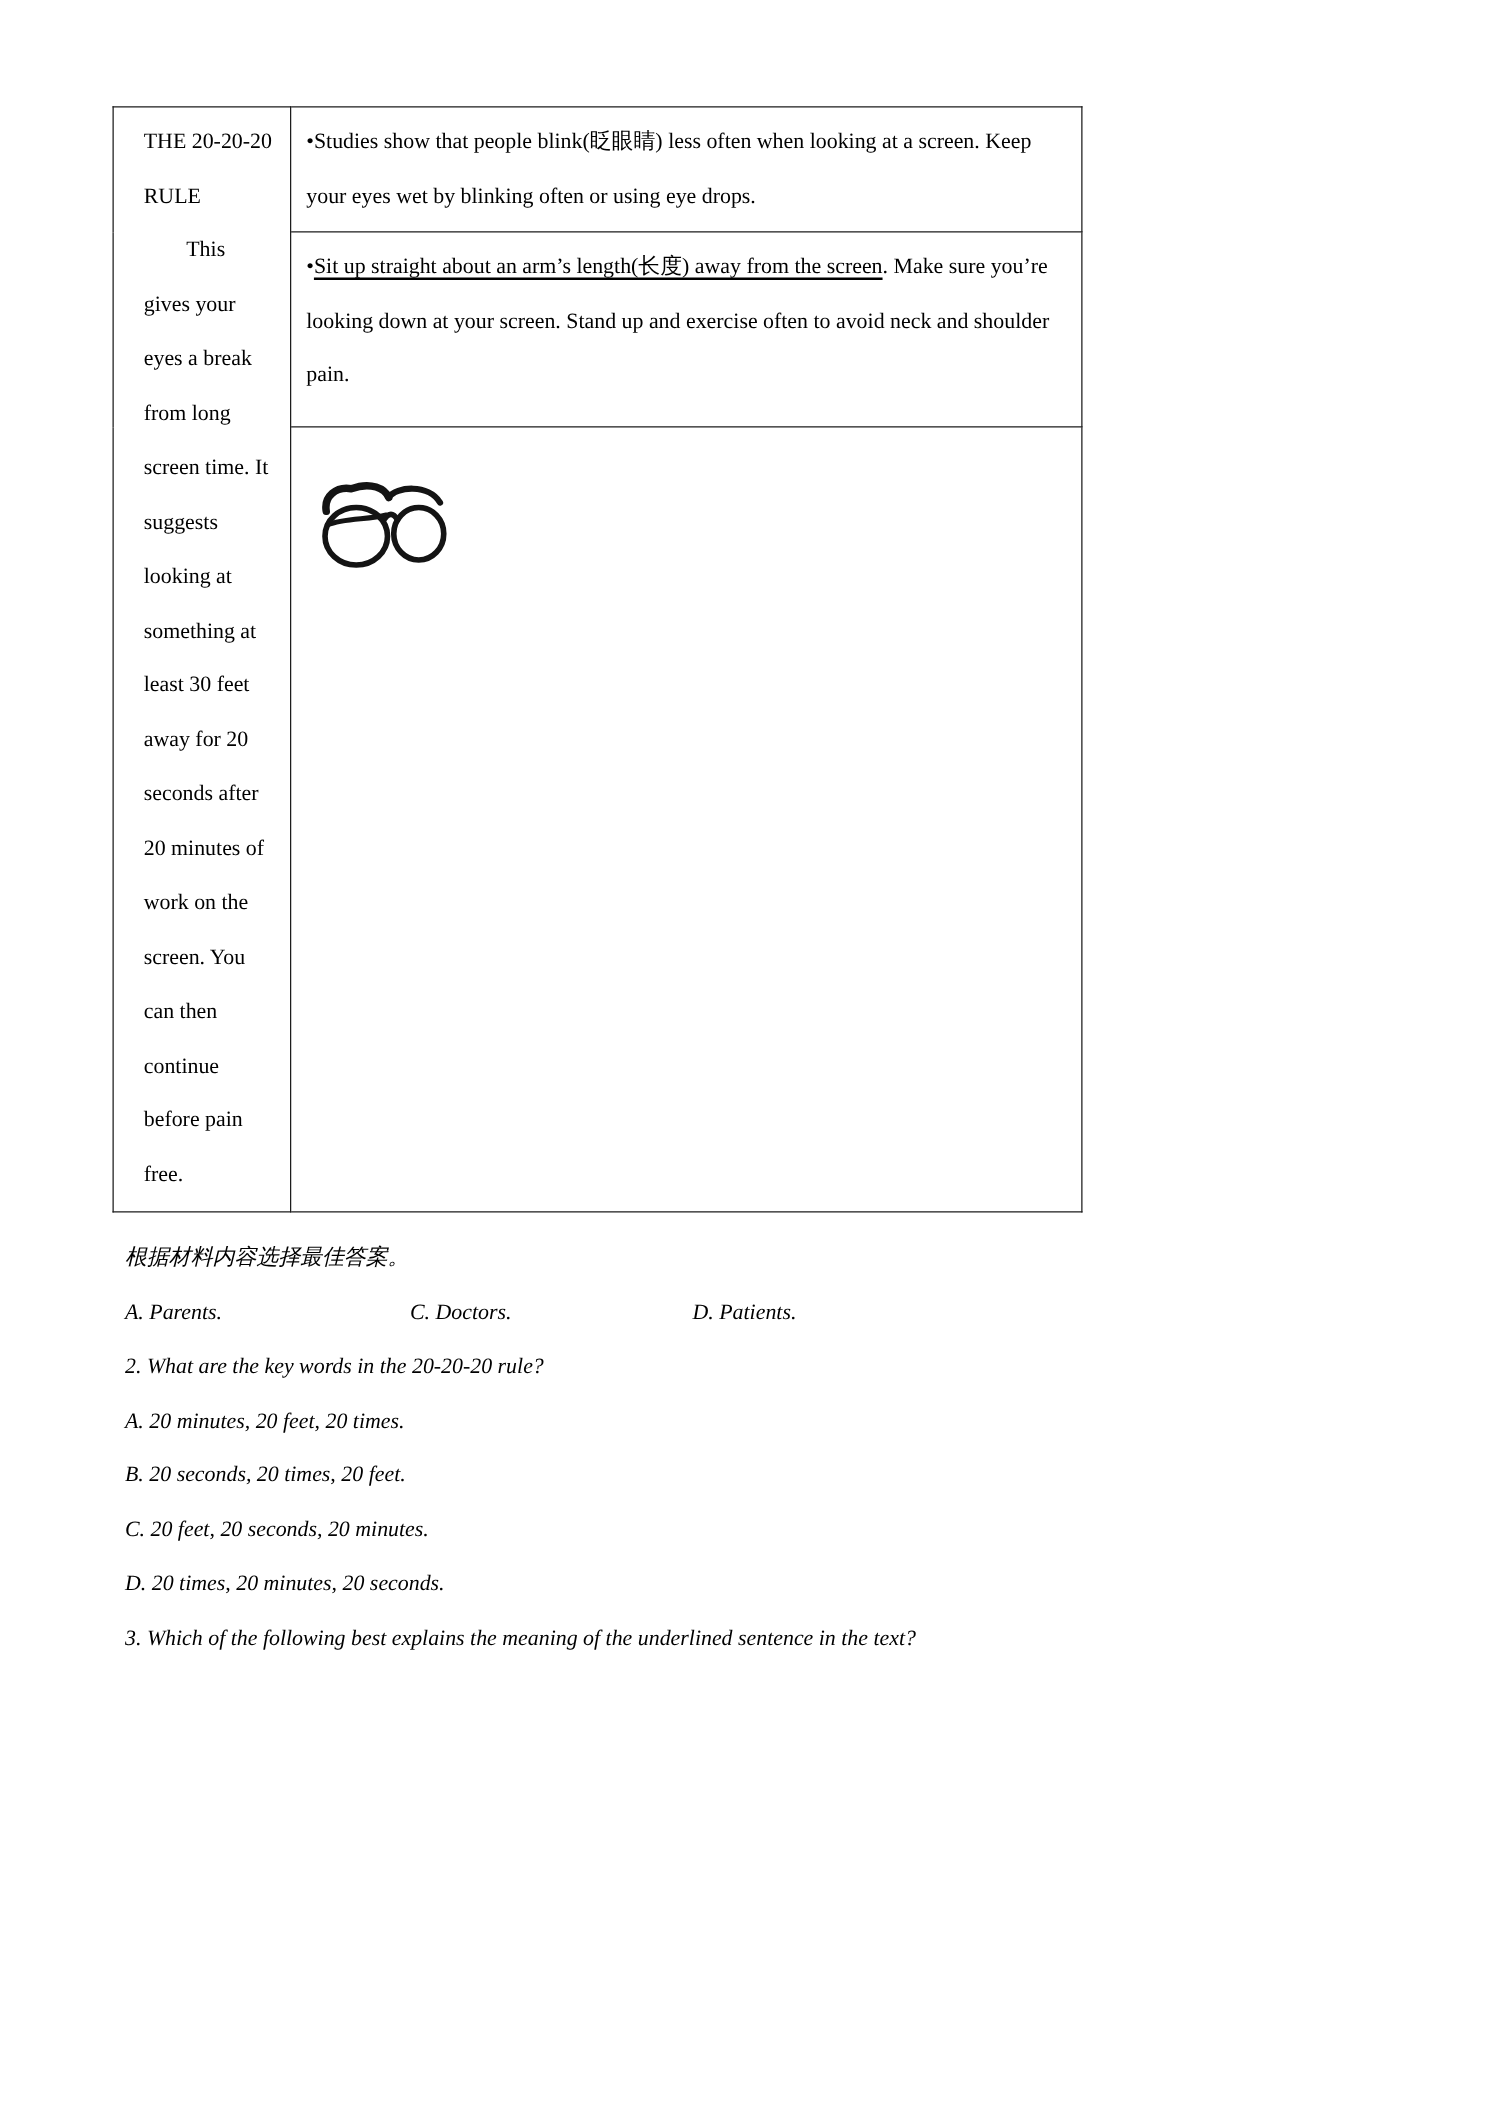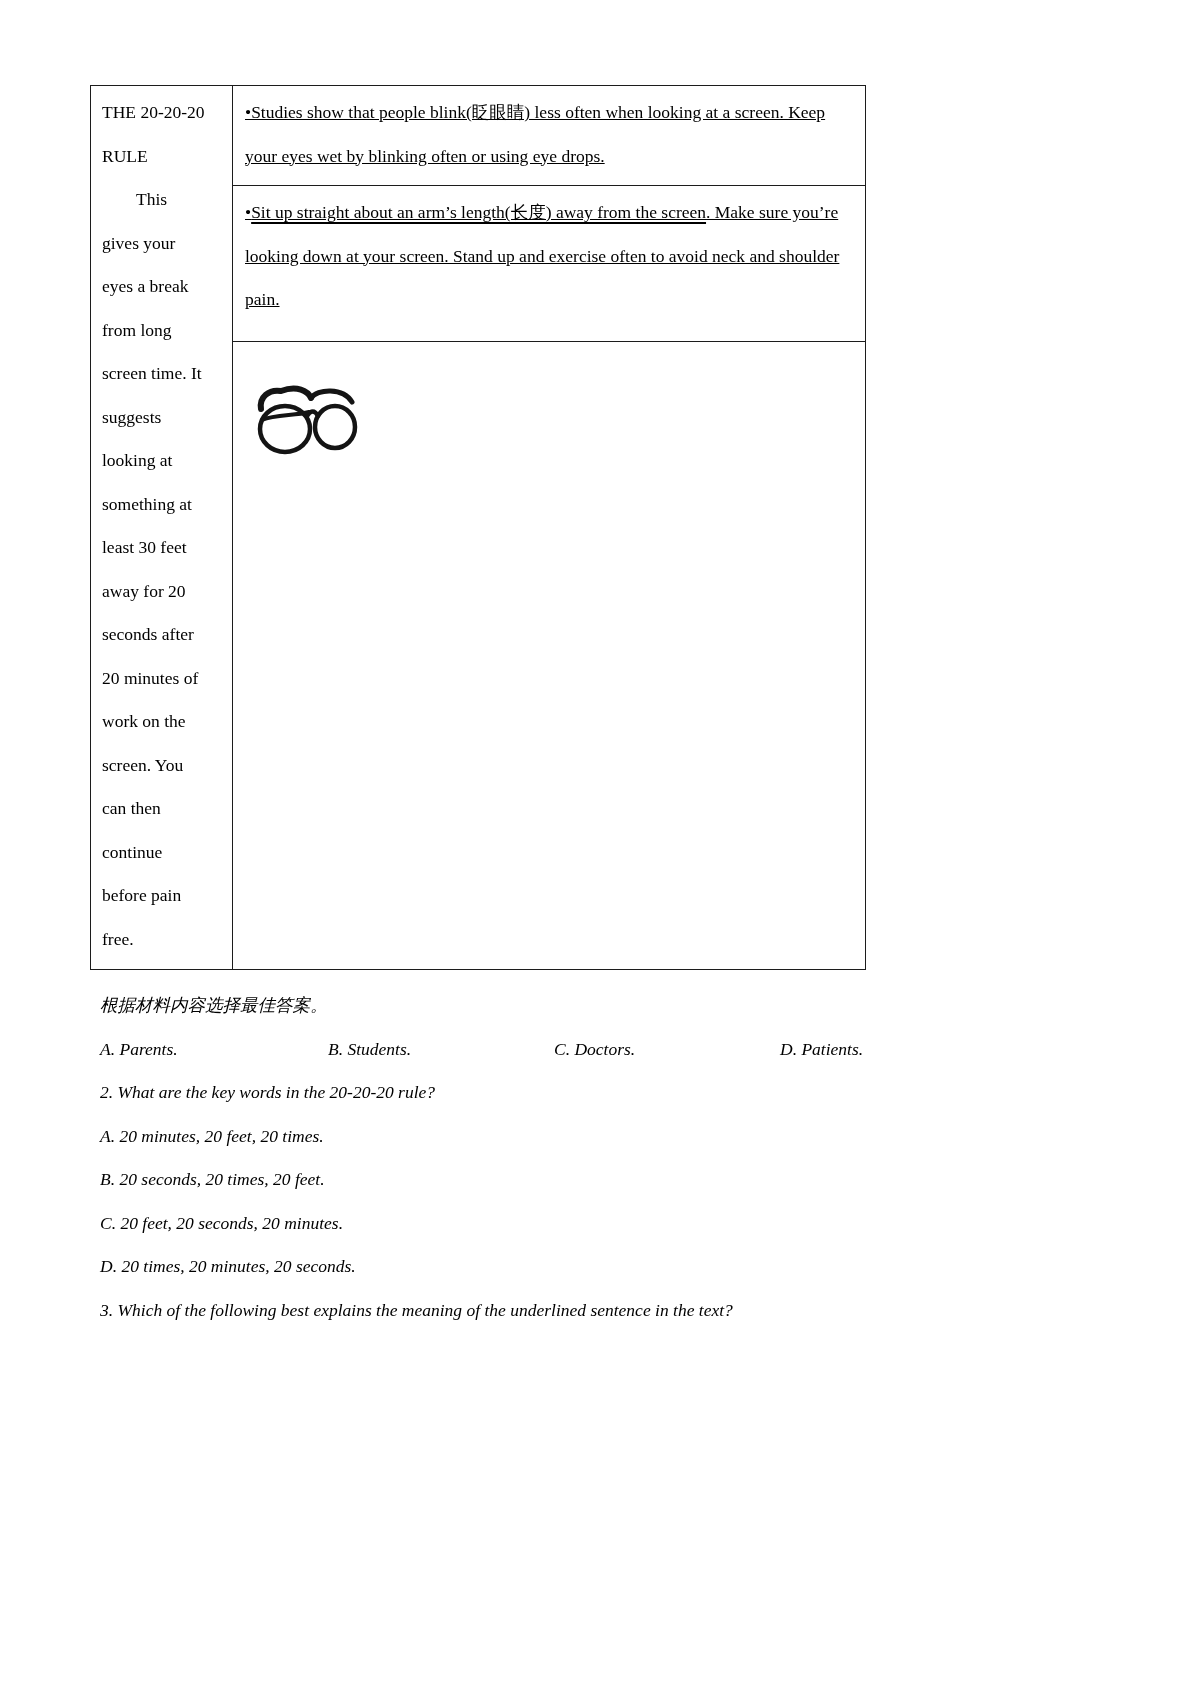--- a/index.html
+++ b/index.html
@@ -19,32 +19,31 @@
     border-collapse: collapse;
     table-layout: fixed;
     width: 776px;
   }
   table.reading td {
     border: 1.6px solid #1c1c1c;
     vertical-align: top;
   }
   td.left-cell {
     width: 142px;
-    padding: 5px 6px 5px 11px;
+    padding: 5px 6px 5px 24px;
   }
   .lc-line {
     line-height: 43.5px;
     white-space: nowrap;
   }
   .lc-line.indent { padding-left: 34px; }
 
   td.rc {
     padding: 5px 14px 5px 12px;
     line-height: 43.5px;
-    text-decoration: underline;
   }
   tr.r1 { height: 100px; }
   tr.r2 { height: 156px; }
   tr.r3 { height: 628px; }
   td.rc3 { vertical-align: middle; }
 
   .underline {
     text-decoration: underline;
     text-underline-offset: 4px;
     text-decoration-thickness: 1.5px;
@@ -116,21 +115,20 @@
       </td>
     </tr>
   </tbody>
     </table>
 
   <div class="questions">
     <p class="q-line">根据材料内容选择最佳答案。</p>
 
     <div class="opts-grid">
       <span>A. Parents.</span>
-      <span>B. Students.</span>
       <span>C. Doctors.</span>
       <span>D. Patients.</span>
     </div>
 
     <p class="q-line">2. What are the key words in the 20-20-20 rule?</p>
     <p class="q-line">A. 20 minutes, 20 feet, 20 times.</p>
     <p class="q-line">B. 20 seconds, 20 times, 20 feet.</p>
     <p class="q-line">C. 20 feet, 20 seconds, 20 minutes.</p>
     <p class="q-line">D. 20 times, 20 minutes, 20 seconds.</p>
 

